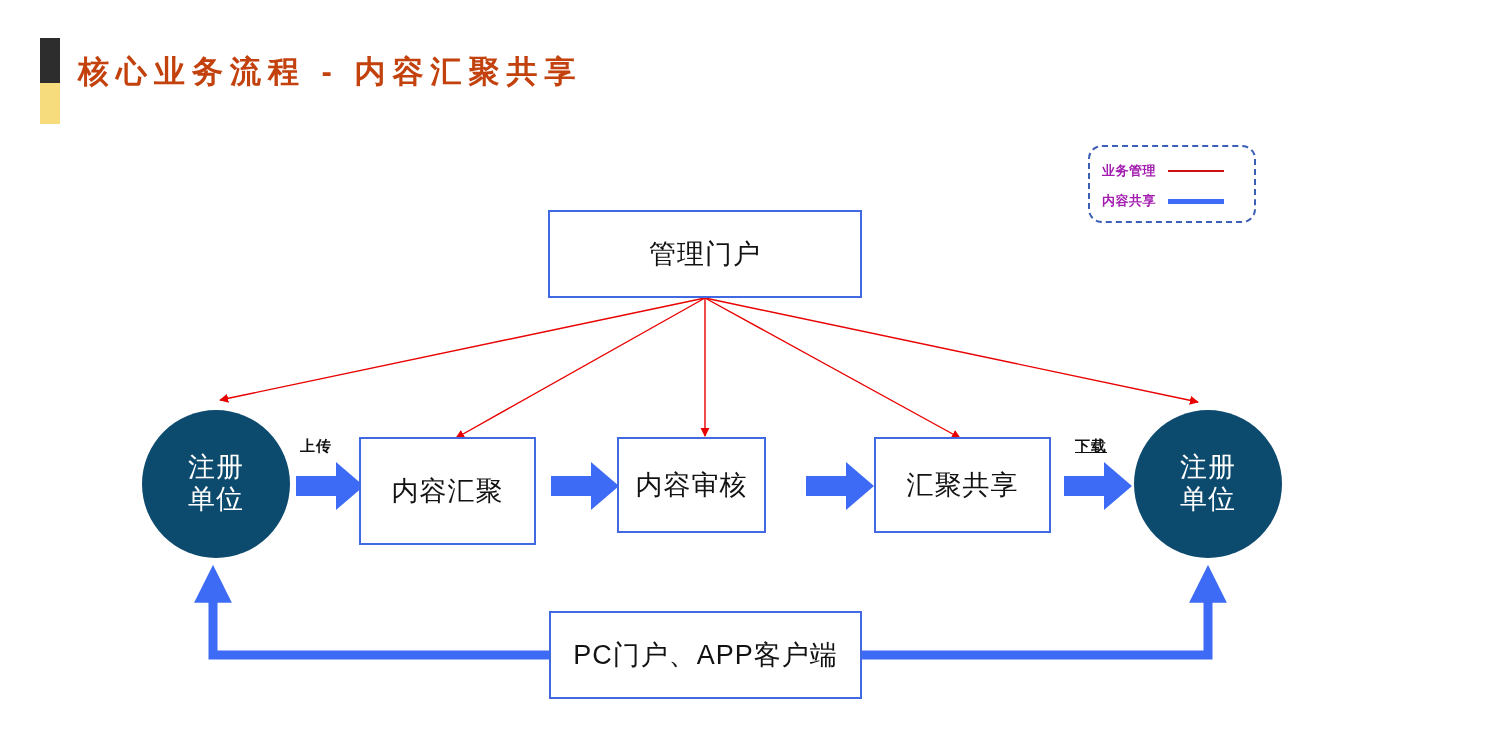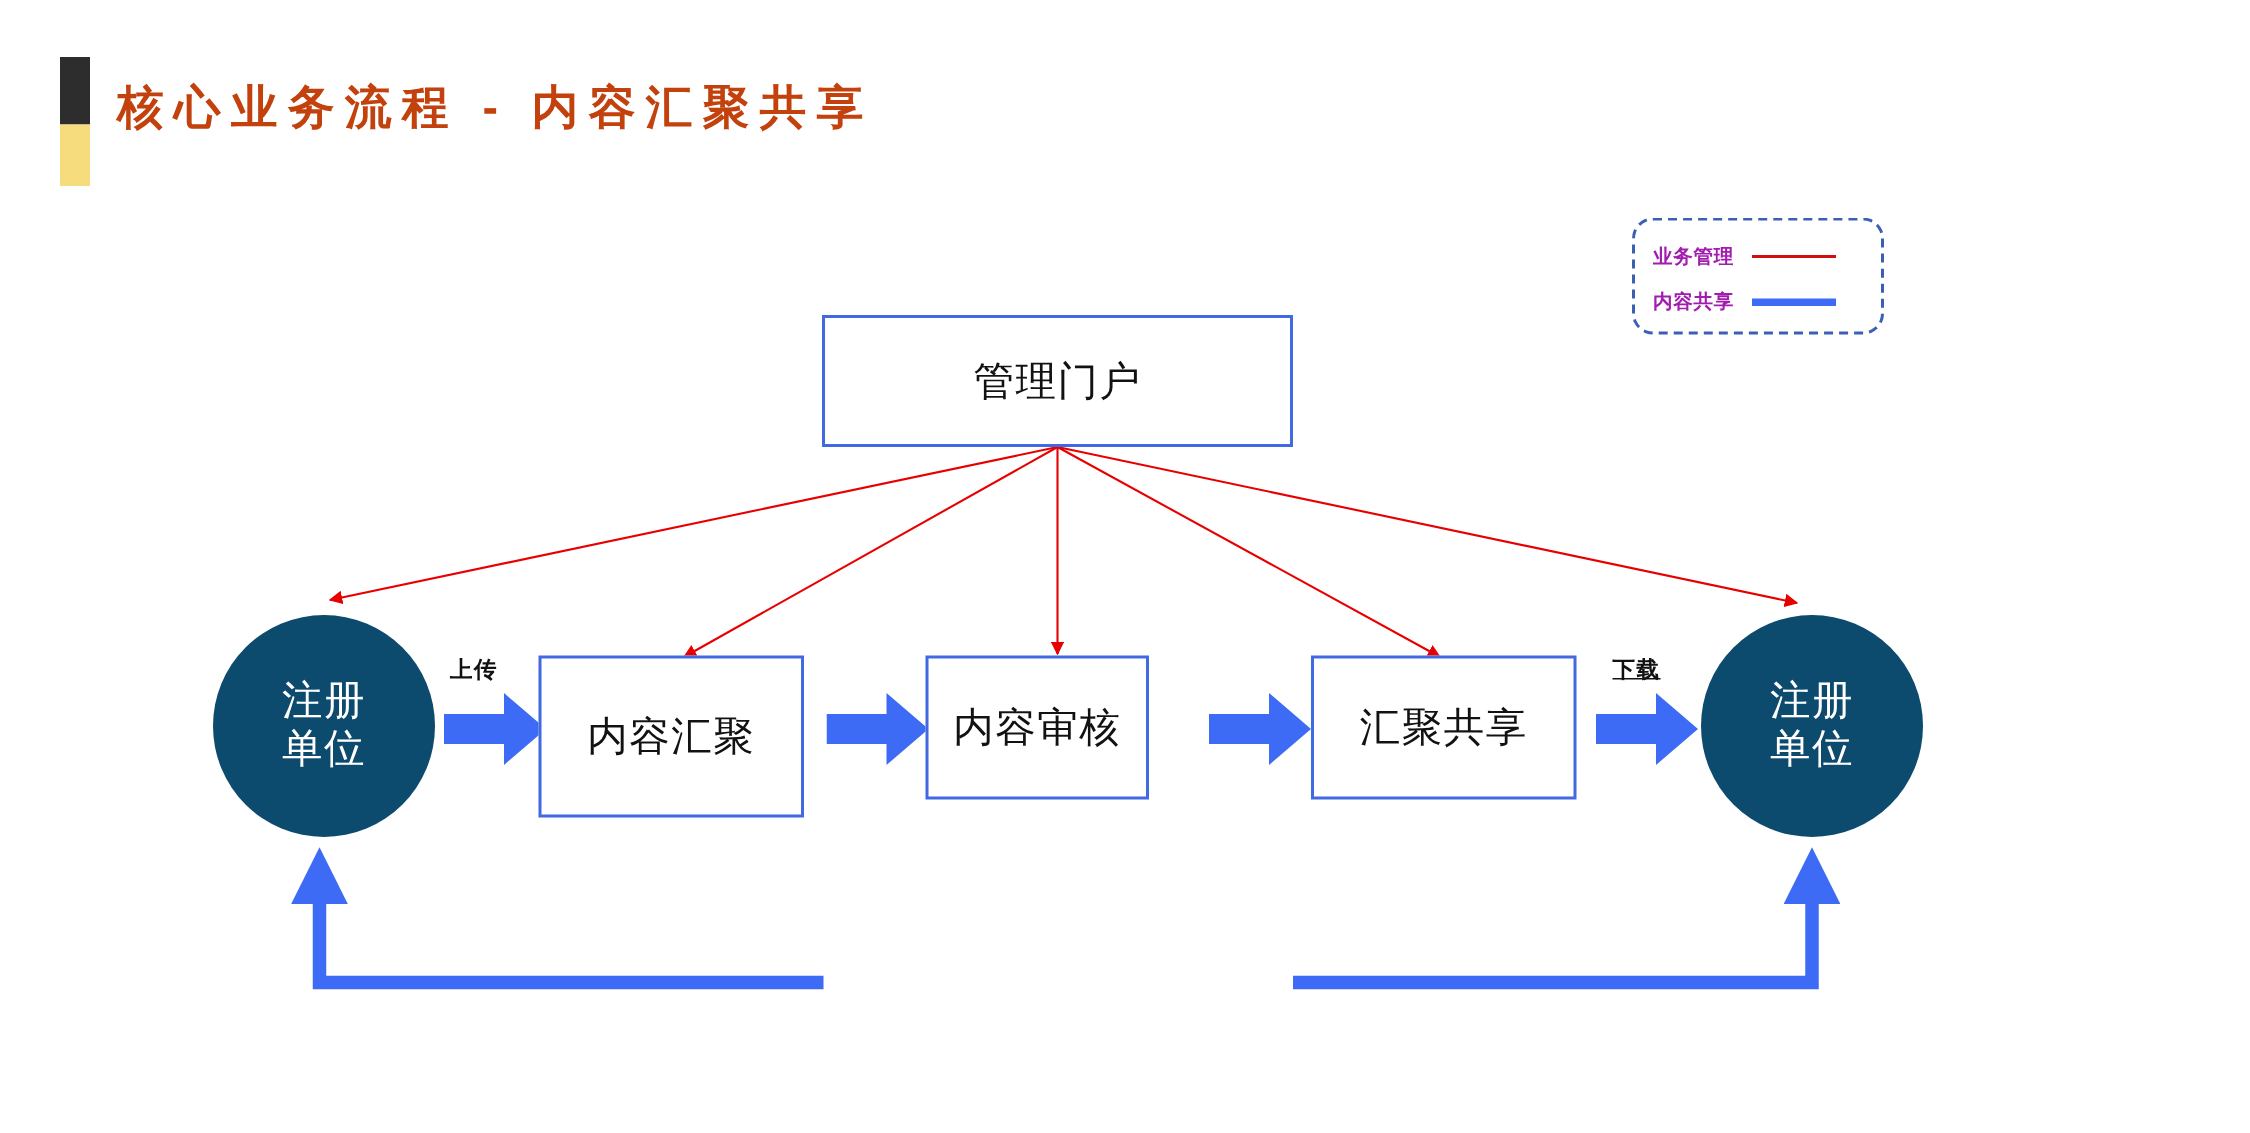--- a/index.html
+++ b/index.html
@@ -234,14 +234,17 @@
     <path d="M 0 18 L 40 18 L 40 4 L 68 28 L 40 52 L 40 38 L 0 38 Z" fill="#3d6bf5"></path>
   </svg>
 
   <div class="node circle-node" style="left:1134px; top:410px; width:148px; height:148px;">
     <div>
       <span>注册</span>
       <span>单位</span>
     </div>
   </div>
 
+  <div class="node box-node" style="left:549px; top:611px; width:313px; height:88px;">
+    <span>PC门户、APP客户端</span>
+  </div>
 
 </div>
 
 </body></html>

